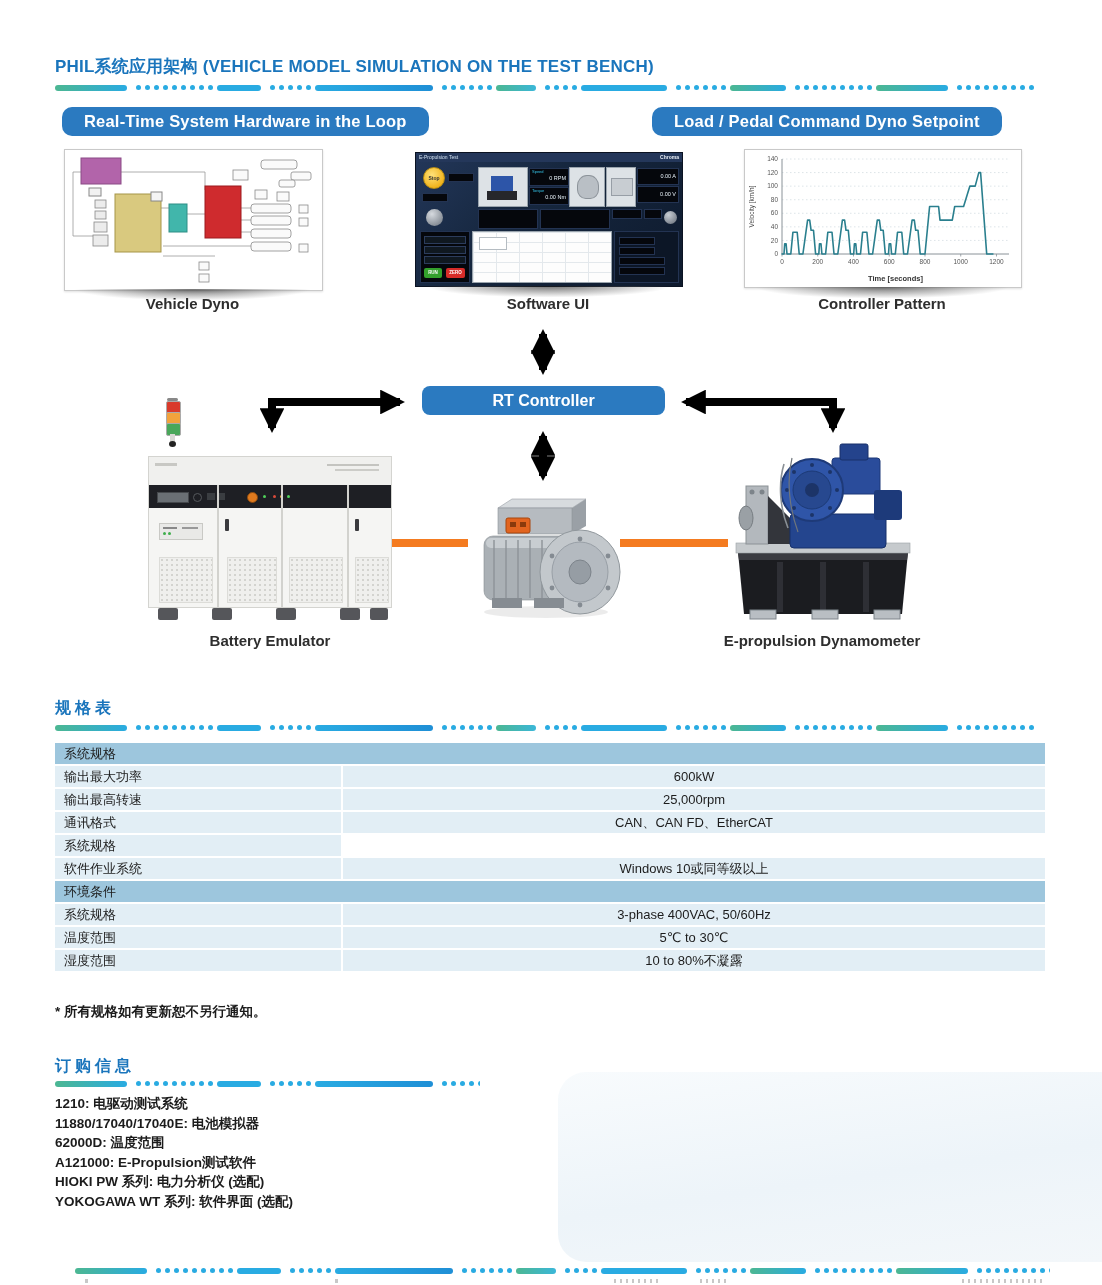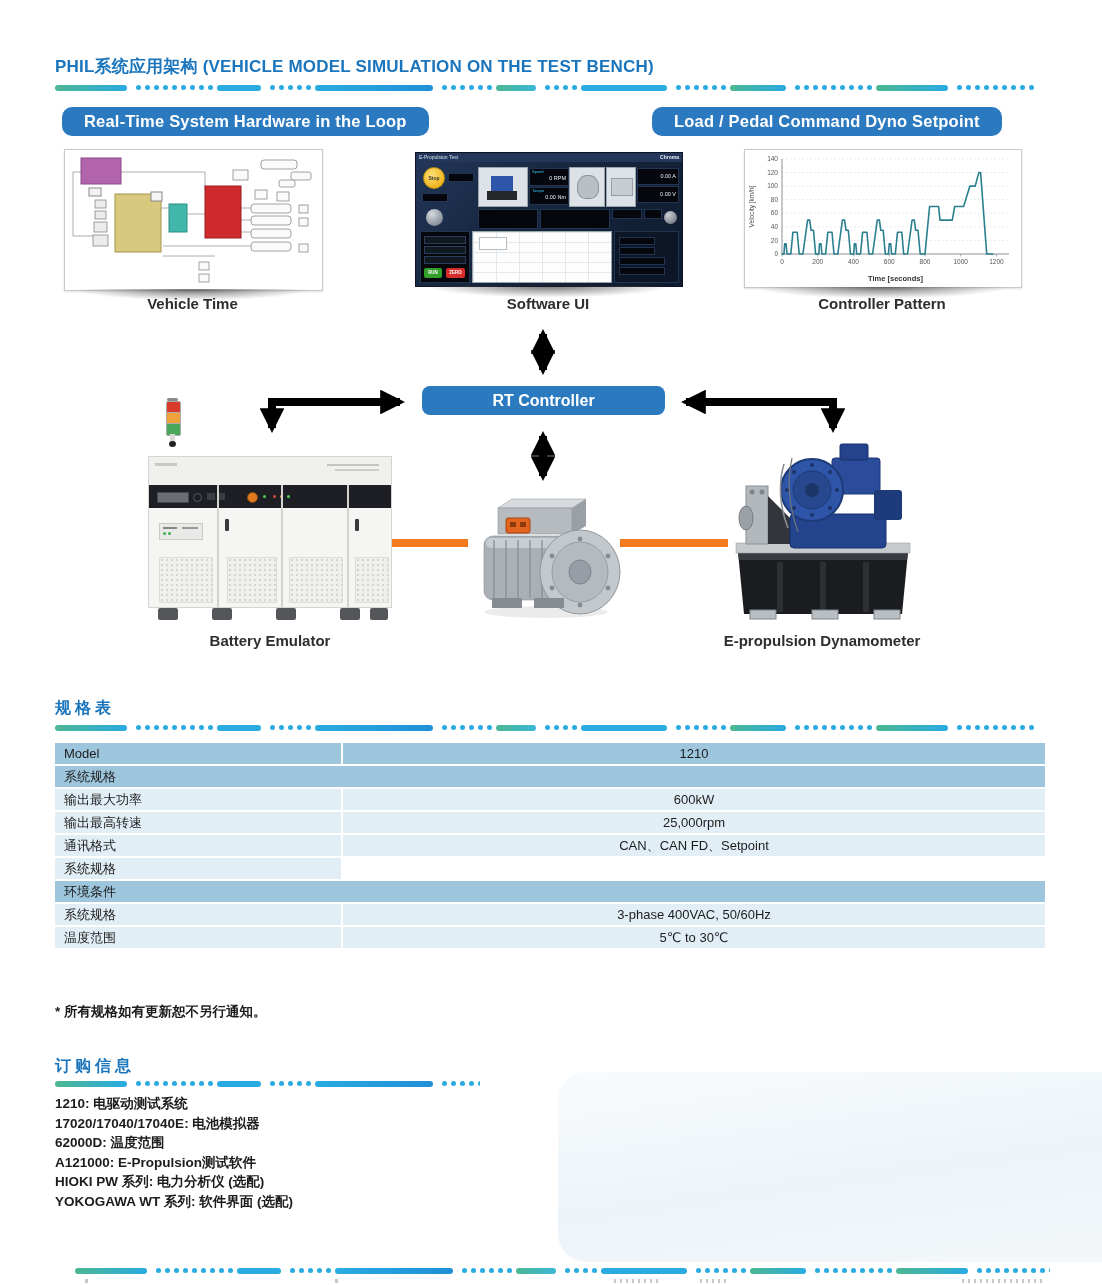--- a/index.html
+++ b/index.html
@@ -155,21 +155,21 @@
       <rect x="186" y="92" width="40" height="9" rx="3"></rect>
       <rect x="234" y="55" width="9" height="8"></rect>
         <rect x="234" y="68" width="9" height="8"></rect>
       <rect x="234" y="94" width="9" height="8"></rect>
       <rect x="134" y="112" width="10" height="8"></rect>
         <rect x="134" y="124" width="10" height="8"></rect>
     </g>
   </svg>
 </div>
 <div class="abs swoosh" style="left:64px;top:289px;width:257px;"></div>
-<div class="abs cap" style="left:64px;top:295px;width:257px;">Vehicle Time</div>
+<div class="abs cap" style="left:64px;top:295px;width:257px;">Vehicle Dyno</div>
 
 <div class="abs" id="sw">
   <div class="p" style="left:0;top:0;width:100%;height:9px;background:#24375a;">
     <span style="position:absolute;left:3px;top:1px;font-size:5px;color:#cfe0f0;">E-Propulsion Test</span>
     <span style="position:absolute;right:3px;top:1px;font-size:5px;color:#e8eef5;font-weight:700;">Chroma</span>
   </div>
   <div class="p" style="left:7px;top:14px;width:20px;height:20px;border-radius:50%;background:radial-gradient(circle at 40% 35%,#ffe27a,#f0b41e 70%);border:1px solid #b98d12;display:flex;align-items:center;justify-content:center;font-size:5px;color:#333;font-weight:700;">Stop</div>
   <div class="p sw-black" style="left:32px;top:20px;width:24px;height:7px;"></div>
   <div class="p sw-black" style="left:6px;top:40px;width:24px;height:7px;"></div>
   <div class="p" style="left:10px;top:56px;width:17px;height:17px;border-radius:50%;background:radial-gradient(circle at 35% 30%,#d6dadf,#858c95 75%);"></div>
@@ -454,52 +454,56 @@
     <i style="width: 5px; height: 5px; margin-right: 4px; background: rgb(41, 171, 226);"></i>
     <i style="width: 5px; height: 5px; margin-right: 4px; background: rgb(41, 171, 226);"></i>
     <i style="width: 5px; height: 5px; margin-right: 4px; background: rgb(41, 171, 226);"></i>
     <i style="width: 5px; height: 5px; margin-right: 4px; background: rgb(41, 171, 226);"></i>
     <i style="width: 5px; height: 5px; margin-right: 4px; background: rgb(41, 171, 226);"></i>
     <i style="width: 5px; height: 5px; margin-right: 4px; background: rgb(41, 171, 226);"></i>
     <i style="width: 5px; height: 5px; margin-right: 4px; background: rgb(41, 171, 226);"></i>
     <i style="width: 5px; height: 5px; margin-right: 4px; background: rgb(41, 171, 226);"></i>
   </div>
 <div class="abs" id="spec-table" style="left:55px;top:743px;width:990px;">
-    <div class="spec-row">
-      <div class="c1 bg-h">Model</div>
-      <div class="c2 bg-h">1210</div>
-    </div>
     <div class="spec-row section">
       <div class="c1 bg-h">系统规格</div>
     </div>
     <div class="spec-row">
       <div class="c1 bg-d">输出最大功率</div>
       <div class="c2 bg-d">600kW</div>
     </div>
     <div class="spec-row">
       <div class="c1 bg-d">输出最高转速</div>
       <div class="c2 bg-d">25,000rpm</div>
     </div>
     <div class="spec-row">
       <div class="c1 bg-d">通讯格式</div>
-      <div class="c2 bg-d">CAN、CAN FD、Setpoint</div>
+      <div class="c2 bg-d">CAN、CAN FD、EtherCAT</div>
     </div>
     <div class="spec-row">
       <div class="c1 bg-d">系统规格</div>
+    </div>
+    <div class="spec-row">
+      <div class="c1 bg-d">软件作业系统</div>
+      <div class="c2 bg-d">Windows 10或同等级以上</div>
     </div>
     <div class="spec-row section">
       <div class="c1 bg-h">环境条件</div>
     </div>
     <div class="spec-row">
       <div class="c1 bg-d">系统规格</div>
       <div class="c2 bg-d">3-phase 400VAC, 50/60Hz</div>
     </div>
     <div class="spec-row">
       <div class="c1 bg-d">温度范围</div>
       <div class="c2 bg-d">5℃ to 30℃</div>
+    </div>
+    <div class="spec-row">
+      <div class="c1 bg-d">湿度范围</div>
+      <div class="c2 bg-d">10 to 80%不凝露</div>
     </div>
   </div>
 <div class="abs" id="footnote" style="left:55px;top:1003px;">* 所有规格如有更新恕不另行通知。</div>
 
 <div class="abs h-blue sec-head" style="left:55px;top:1056px;">订购信息</div>
 <div class="abs sep" style="left:55px;top:1080px;width:425px;">
     <i style="width: 72px; height: 6px; margin-right: 9px; background: linear-gradient(90deg, rgb(76, 183, 146), rgb(41, 171, 226));"></i>
     <i style="width: 5px; height: 5px; margin-right: 4px; background: rgb(41, 171, 226);"></i>
     <i style="width: 5px; height: 5px; margin-right: 4px; background: rgb(41, 171, 226);"></i>
     <i style="width: 5px; height: 5px; margin-right: 4px; background: rgb(41, 171, 226);"></i>
@@ -518,21 +522,21 @@
     <i style="width: 118px; height: 6px; margin-right: 9px; background: linear-gradient(90deg, rgb(41, 171, 226), rgb(31, 143, 214));"></i>
     <i style="width: 5px; height: 5px; margin-right: 4px; background: rgb(41, 171, 226);"></i>
     <i style="width: 5px; height: 5px; margin-right: 4px; background: rgb(41, 171, 226);"></i>
     <i style="width: 5px; height: 5px; margin-right: 4px; background: rgb(41, 171, 226);"></i>
     <i style="width: 5px; height: 5px; margin-right: 4px; background: rgb(41, 171, 226);"></i>
     <i style="width: 5px; height: 5px; margin-right: 4px; background: rgb(41, 171, 226);"></i>
   </div>
 <div class="abs" id="wash"></div>
 <div class="abs" id="ordering-list" style="left:55px;top:1094px;">
     <div class="ord-item">1210: 电驱动测试系统</div>
-    <div class="ord-item">17020/17040/17040E: 电池模拟器</div>
+    <div class="ord-item">11880/17040/17040E: 电池模拟器</div>
     <div class="ord-item">62000D: 温度范围</div>
     <div class="ord-item">A121000: E-Propulsion测试软件</div>
     <div class="ord-item">HIOKI PW 系列: 电力分析仪 (选配)</div>
     <div class="ord-item">YOKOGAWA WT 系列: 软件界面 (选配)</div>
   </div>
 
 <div class="abs sep" style="left:75px;top:1267px;width:975px;">
     <i style="width: 72px; height: 6px; margin-right: 9px; background: linear-gradient(90deg, rgb(76, 183, 146), rgb(41, 171, 226));"></i>
     <i style="width: 5px; height: 5px; margin-right: 4px; background: rgb(41, 171, 226);"></i>
     <i style="width: 5px; height: 5px; margin-right: 4px; background: rgb(41, 171, 226);"></i>

